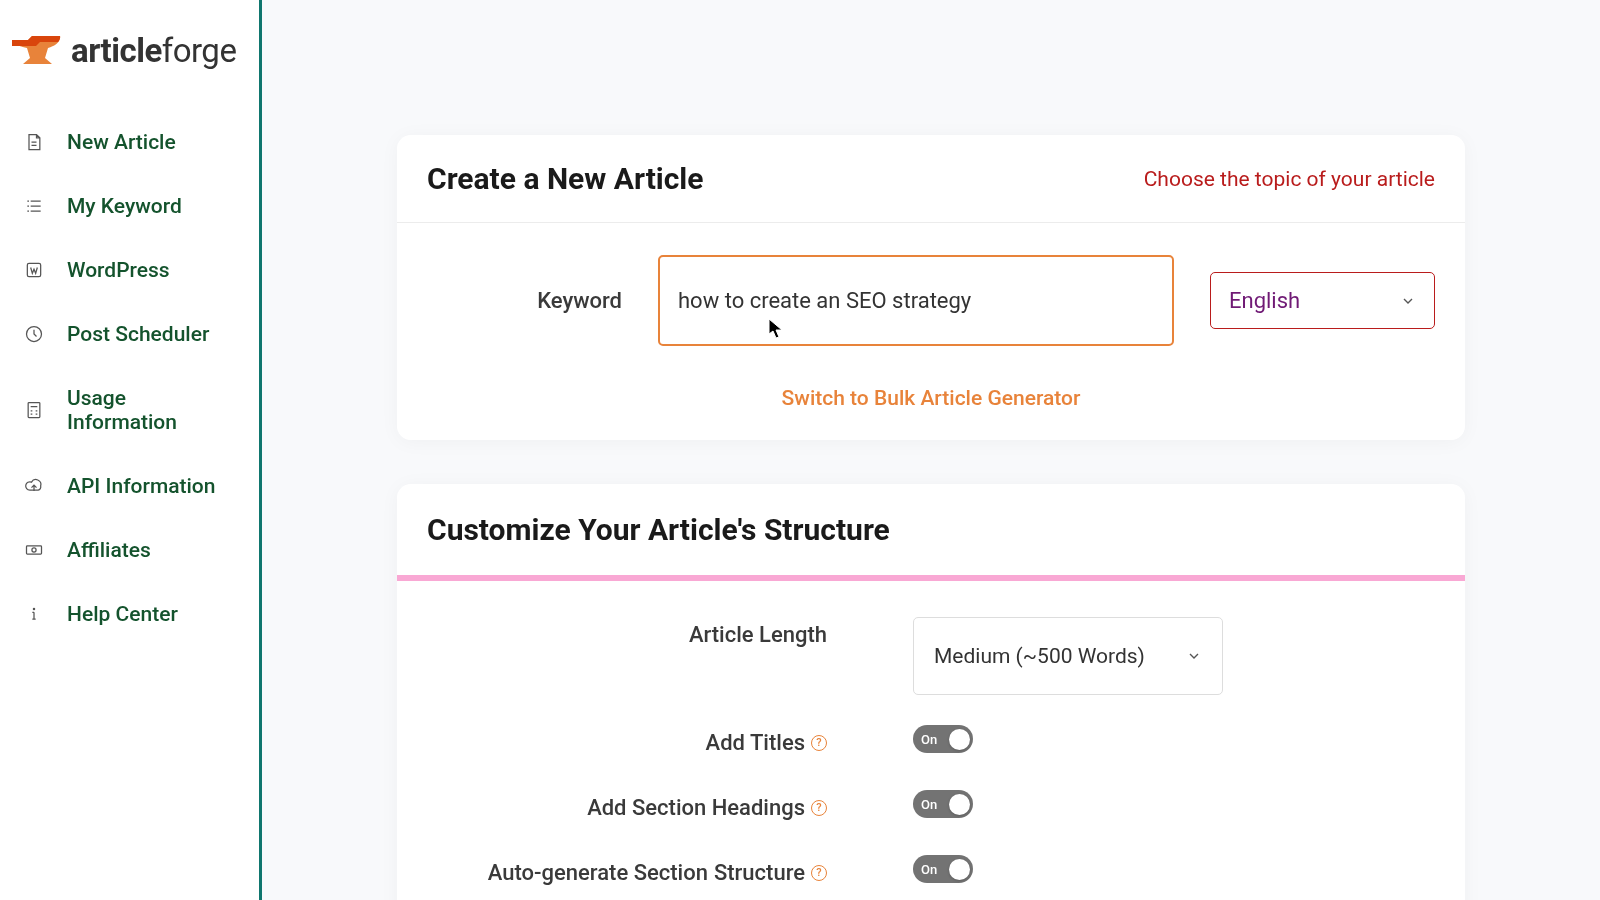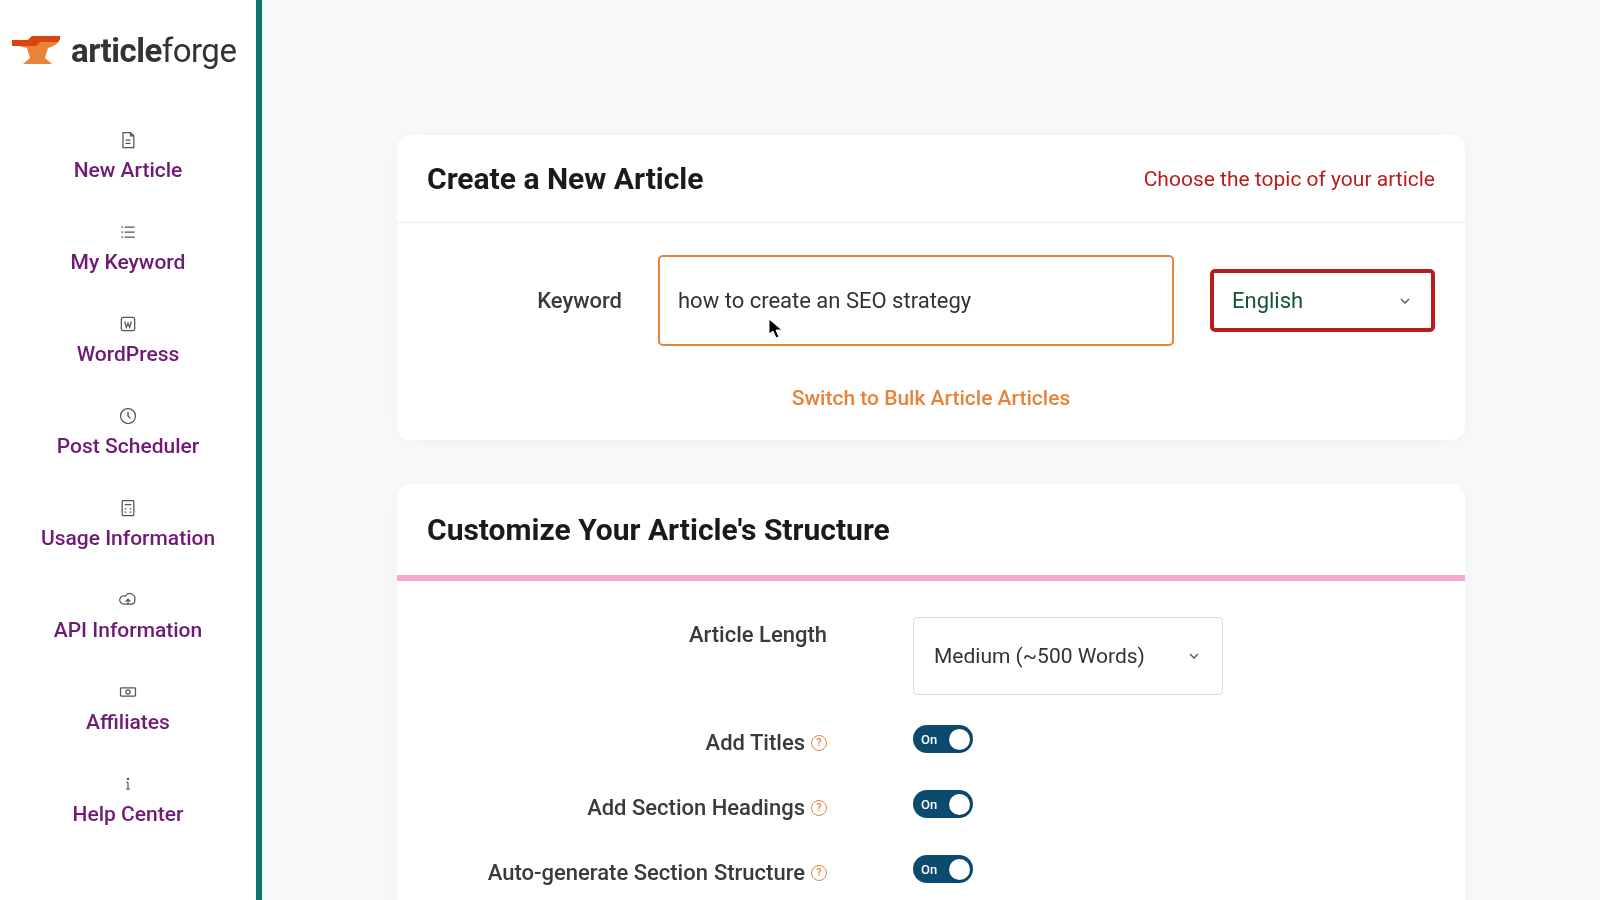--- a/index.html
+++ b/index.html
@@ -11,21 +11,21 @@
     body {
       display: flex;
       background: #f8f9fb;
       width: 1600px;
       height: 900px;
       overflow: hidden;
     }
     .sidebar {
       width: 262px;
       background: #ffffff;
-      border-right: 6px solid #0f766e;
+      border-right: 3px solid #0f766e;
       padding: 30px 0 0 0;
     }
     .logo {
       display: flex;
       align-items: center;
       padding: 0 10px 40px 10px;
     }
     .logo-icon {
       width: 55px;
       height: 40px;
@@ -42,25 +42,24 @@
       font-weight: 700;
     }
     .nav-list {
       list-style: none;
     }
     .nav-item {
       display: flex;
       align-items: center;
       padding: 20px 24px;
       cursor: pointer;
-      color: #701a75;
+      color: #14532d;
       font-size: 21px;
       font-weight: 500;
-      gap: 8px;
-      flex-direction: column;
+      gap: 23px;
     }
     .nav-icon {
       width: 20px;
       height: 20px;
       flex-shrink: 0;
       display: flex;
       align-items: center;
       justify-content: center;
     }
     .nav-icon svg {
@@ -119,28 +118,28 @@
       font-size: 22px;
       border: 2px solid #e8833a;
       border-radius: 5px;
       outline: none;
       color: #333;
     }
     .language-select {
       width: 225px;
       padding: 15px 18px;
       font-size: 22px;
-      border: 4px solid #b91c1c;
+      border: 1px solid #b91c1c;
       border-radius: 5px;
       background: #fff;
       display: flex;
       justify-content: space-between;
       align-items: center;
       cursor: pointer;
-      color: #14532d;
+      color: #701a75;
     }
     .chev {
       width: 16px;
       height: 16px;
     }
     .switch-link {
       text-align: center;
       color: #e8833a;
       font-size: 21px;
       font-weight: 500;
@@ -196,21 +195,21 @@
       background: #fff;
       display: flex;
       justify-content: space-between;
       align-items: center;
       cursor: pointer;
       color: #333;
     }
     .toggle {
       width: 60px;
       height: 28px;
-      background: #0c4a6e;
+      background: #737373;
       border-radius: 14px;
       position: relative;
       cursor: pointer;
       display: flex;
       align-items: center;
       padding: 0 8px;
     }
     .toggle-label {
       color: #fff;
       font-size: 13px;
@@ -337,21 +336,21 @@
       <div class="keyword-row">
         <div class="keyword-label">Keyword</div>
         <input class="keyword-input" type="text" value="how to create an SEO strategy" style="">
         <div class="language-select">
           <span>English</span>
           <svg class="chev" viewBox="0 0 24 24">
               <path d="M6 9l6 6 6-6" stroke="#555" stroke-width="2" fill="none"></path>
             </svg>
         </div>
       </div>
-      <div class="switch-link">Switch to Bulk Article Articles</div>
+      <div class="switch-link">Switch to Bulk Article Generator</div>
     </div>
   </div>
 
   <div class="card">
     <div class="card-header2">
       <div class="card-title">Customize Your Article's Structure</div>
     </div>
     <div class="structure-body">
 
       <div class="form-row">

